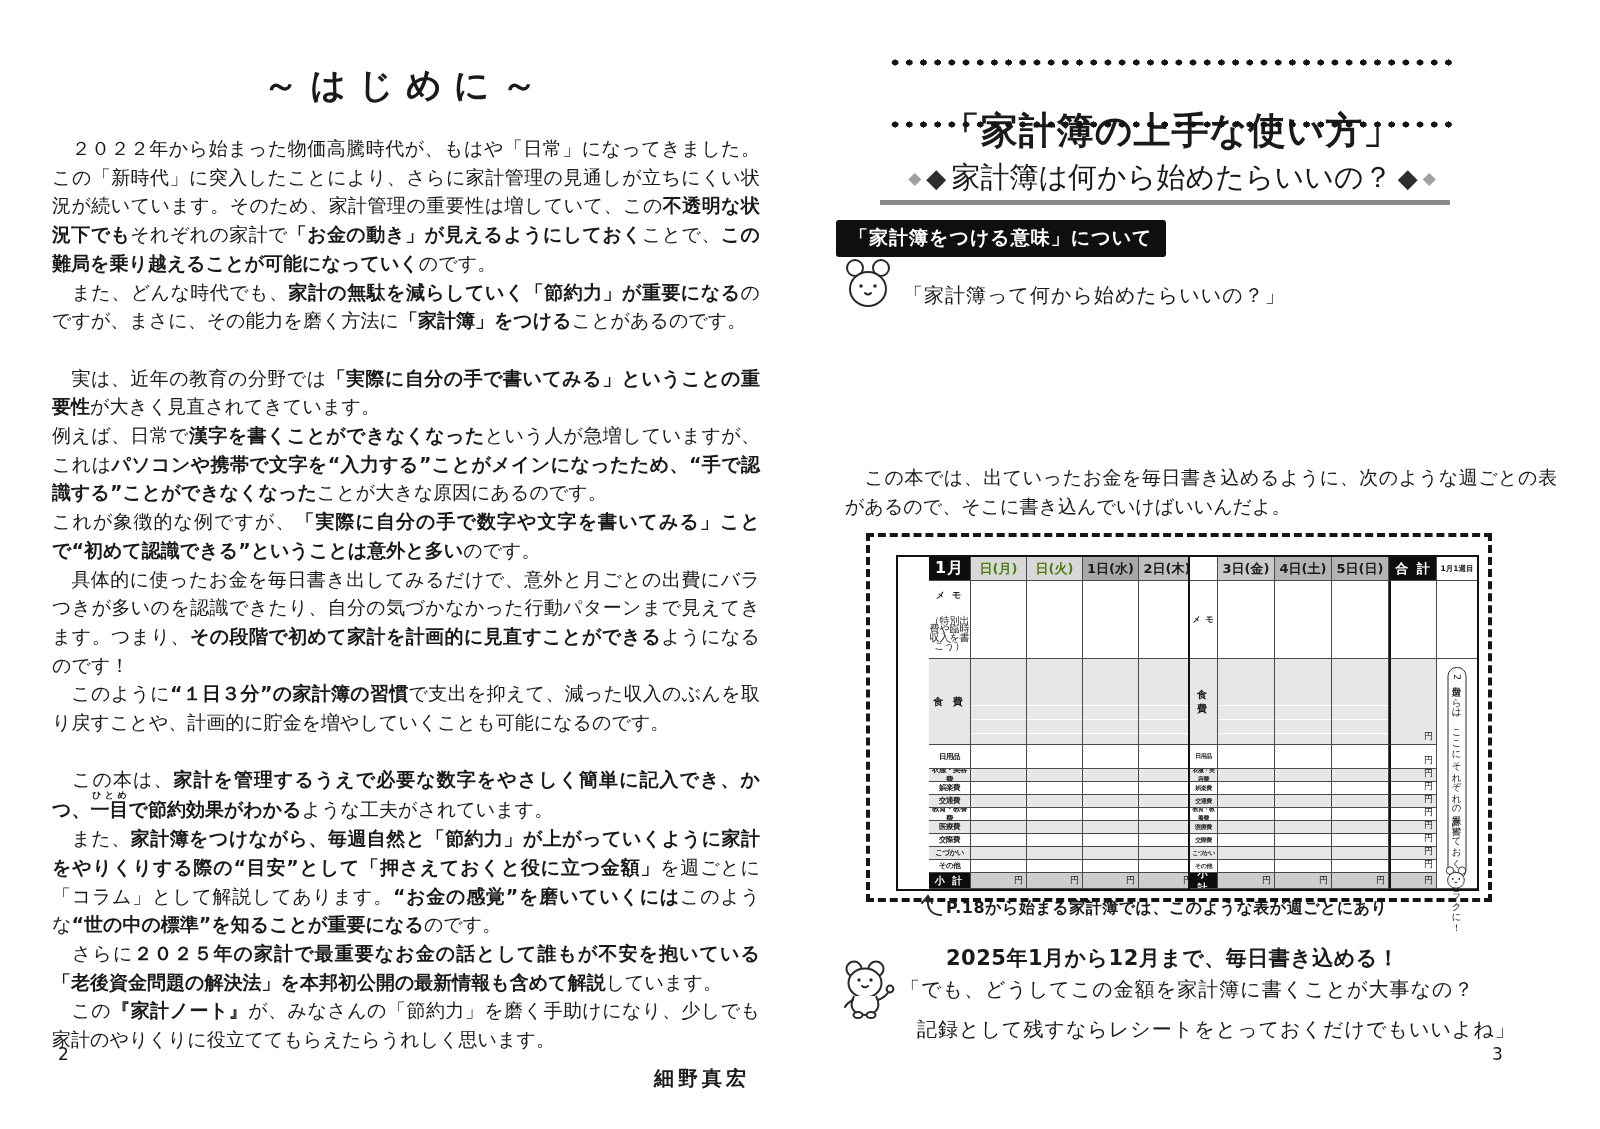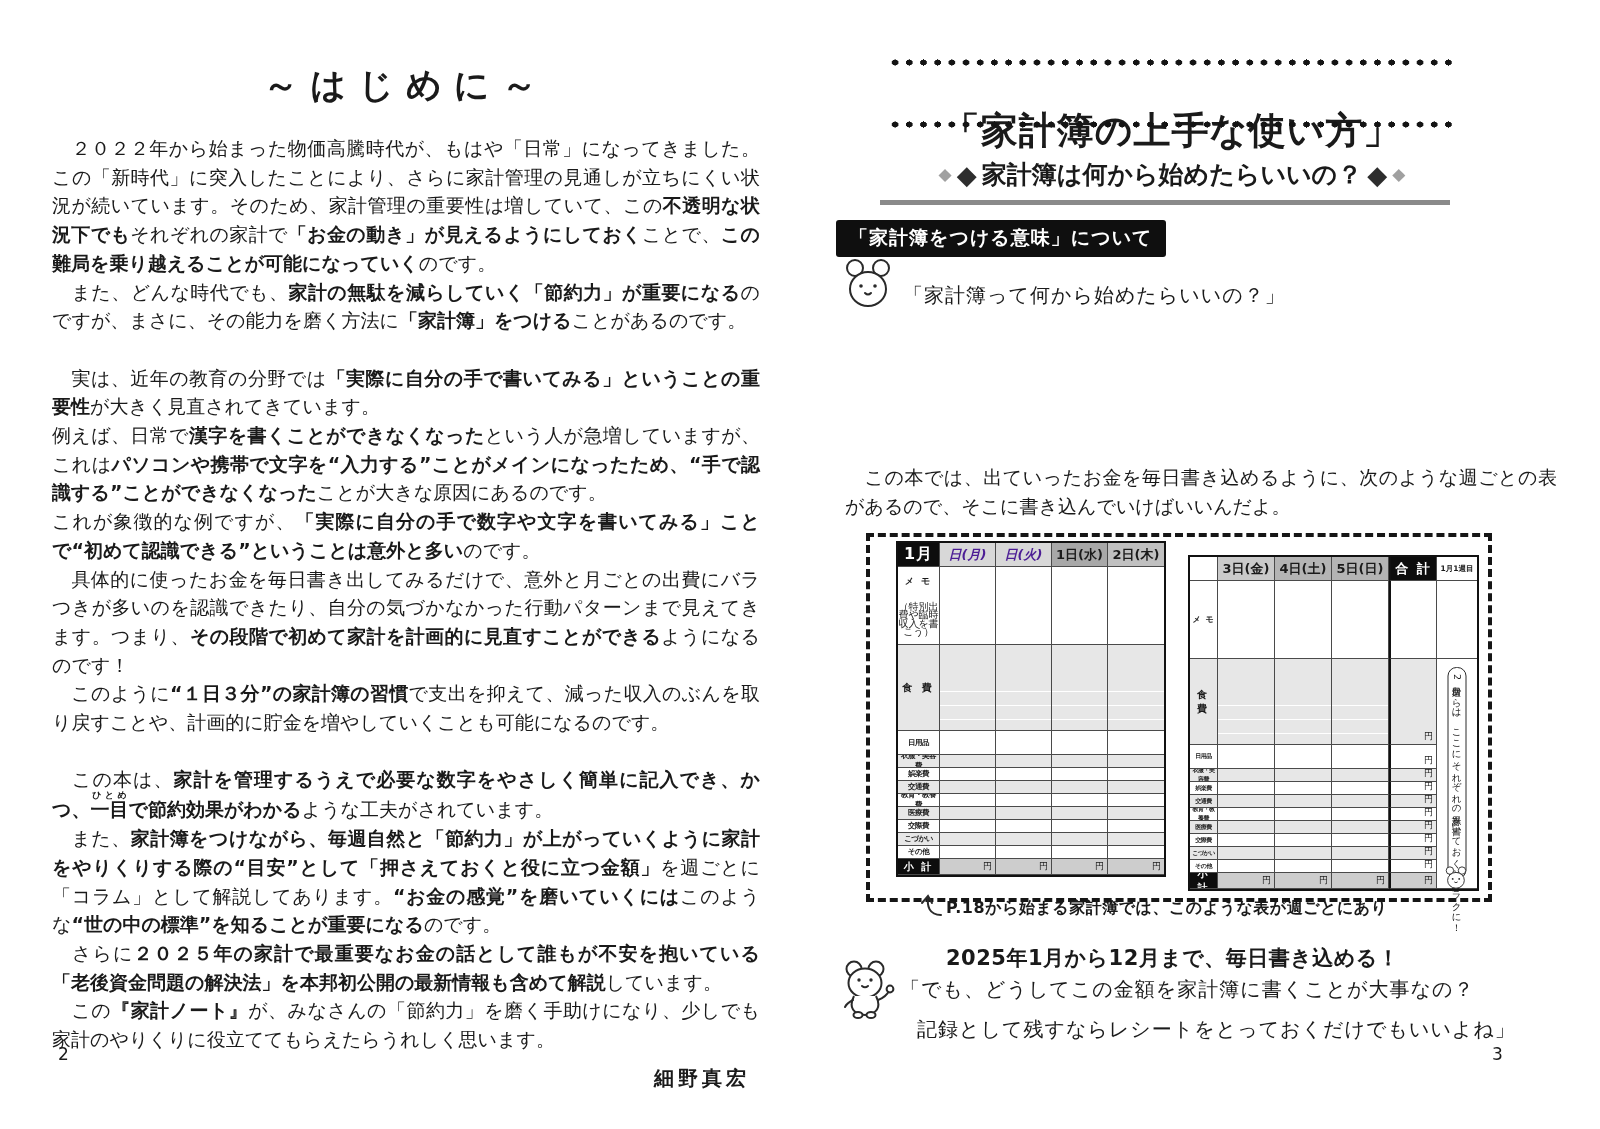--- a/index.html
+++ b/index.html
@@ -29,45 +29,45 @@
     position:absolute;left:888px;width:568px;height:9px;
     background-image:radial-gradient(circle 3.1px at 50% 50%, #141414 97%, transparent 100%);
     background-size:14.2px 9px;background-repeat:repeat-x;
   }
   .d1{top:58px;} .d2{top:120px;}
   .rp-title{
     position:absolute;left:822px;top:70px;width:700px;text-align:center;
     font-size:37px;font-weight:700;letter-spacing:1px;margin-top:36px;
   }
   .rp-sub{position:absolute;left:822px;top:158px;width:700px;text-align:center;white-space:nowrap;}
-  .rp-sub .sub-t{font-size:25px;font-weight:700;vertical-align:middle;}
+  .rp-sub .sub-t{font-size:29px;font-weight:400;vertical-align:middle;}
   .dm{vertical-align:middle;line-height:1;}
   .dm.big{font-size:26px;color:#2d2d2d;}
   .dm.small{font-size:17px;color:#a0a0a0;}
   .rp-rule{position:absolute;left:880px;top:200px;width:570px;height:5px;background:#8a8a8a;}
   .rp-box{
     position:absolute;left:836px;top:220px;background:#0f0f0f;color:#ffffff;
     font-size:19px;font-weight:700;padding:5px 13px 6px;border-radius:3px;letter-spacing:1px;
   }
   .speech1{position:absolute;left:903px;top:282px;font-size:20px;letter-spacing:1px;}
   .rp-p{position:absolute;left:845px;width:712px;margin:0;font-size:19px;line-height:29px;text-align:justify;}
   .rp-p1{top:334px;} .rp-p2{top:463px;}
   
   .dashed{position:absolute;left:866px;top:533px;width:626px;height:369px;border:4px dashed #161616;box-sizing:border-box;}
   .wtab{
     position:absolute;display:grid;background:#fff;border:2.5px solid #111;
     grid-template-rows:24px 78px 86px 24px repeat(8,13px) 16px;
   }
-  .tbl-l{left:896px;top:541px;grid-template-columns:42px repeat(4,56px);}
+  .tbl-l{left:896px;top:555px;grid-template-columns:42px repeat(4,56px);padding-left:31px;}
   .tbl-r{left:1188px;top:555px;grid-template-columns:28px repeat(3,57px) 48px 40px;}
   .wtab > div{border-right:1px solid #4a4a4a;border-bottom:1px solid #4a4a4a;box-sizing:border-box;position:relative;min-width:0;min-height:0;}
   .wtab > div.lastcol{border-right:none;}
   .hd{display:flex;align-items:center;justify-content:center;font-size:13px;font-weight:700;white-space:nowrap;}
   .hd-month{background:#0d0d0d;color:#fff;font-size:16px;letter-spacing:1px;}
-  .hd-mute{background:#d8d8d8;color:#4c1d95;font-style:italic;}
+  .hd-mute{background:#d8d8d8;color:#4d7c0f;}
   .hd-wed{background:#a8a8a8;}
   .hd-thu{background:#c0c0c0;}
   .hd-fri{background:#cacaca;}
   .hd-sat,.hd-sun{background:#b4b4b4;}
   .hd-total{background:#0d0d0d;color:#fff;letter-spacing:2px;}
   .hd-week{font-size:7.5px;letter-spacing:0;}
   .lb{display:flex;align-items:center;justify-content:center;font-weight:700;text-align:center;overflow:hidden;}
   .lb-memo{flex-direction:column;font-size:9px;letter-spacing:2px;}
   .lb-memo .note{font-size:10px;font-weight:400;letter-spacing:0;line-height:8.5px;margin-top:15px;}
   .lb-memo2{font-size:8px;letter-spacing:1px;}

